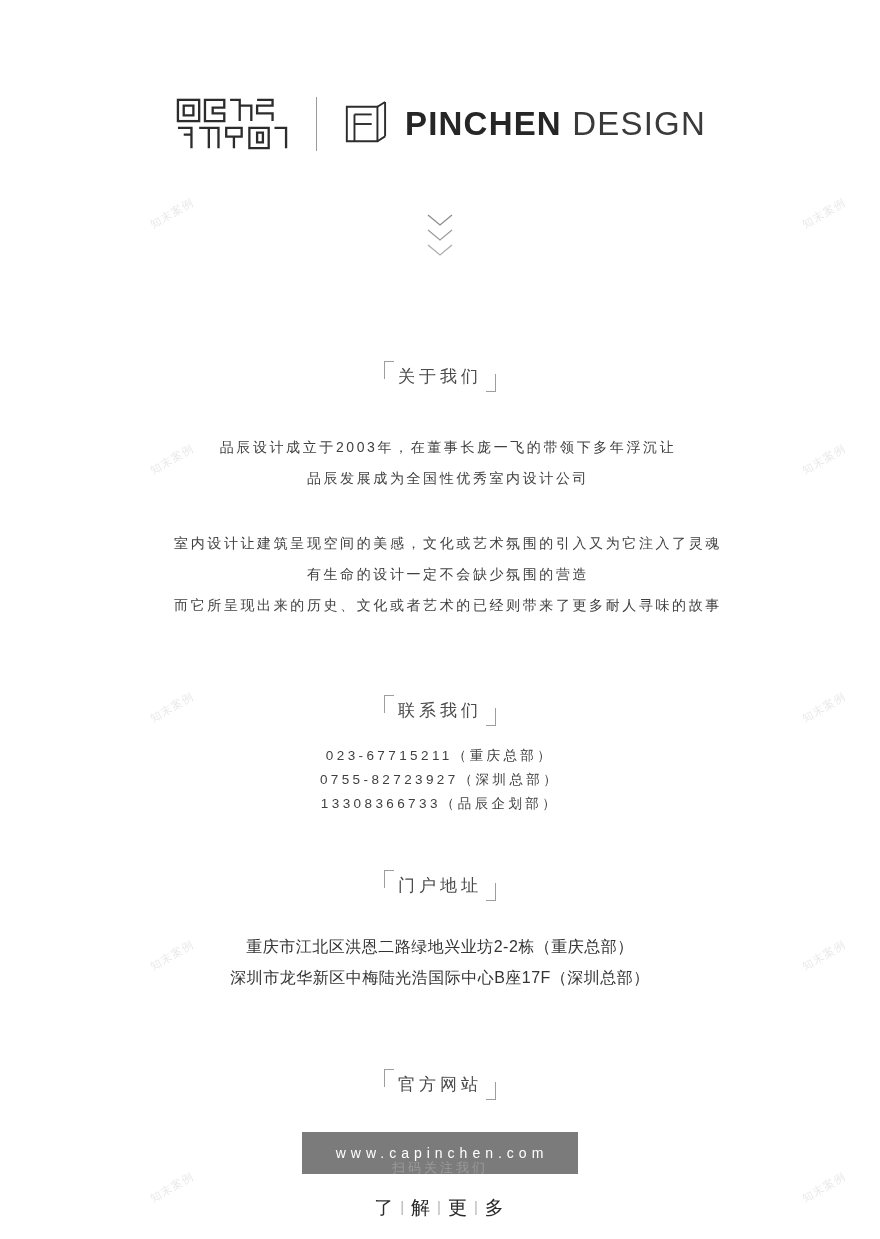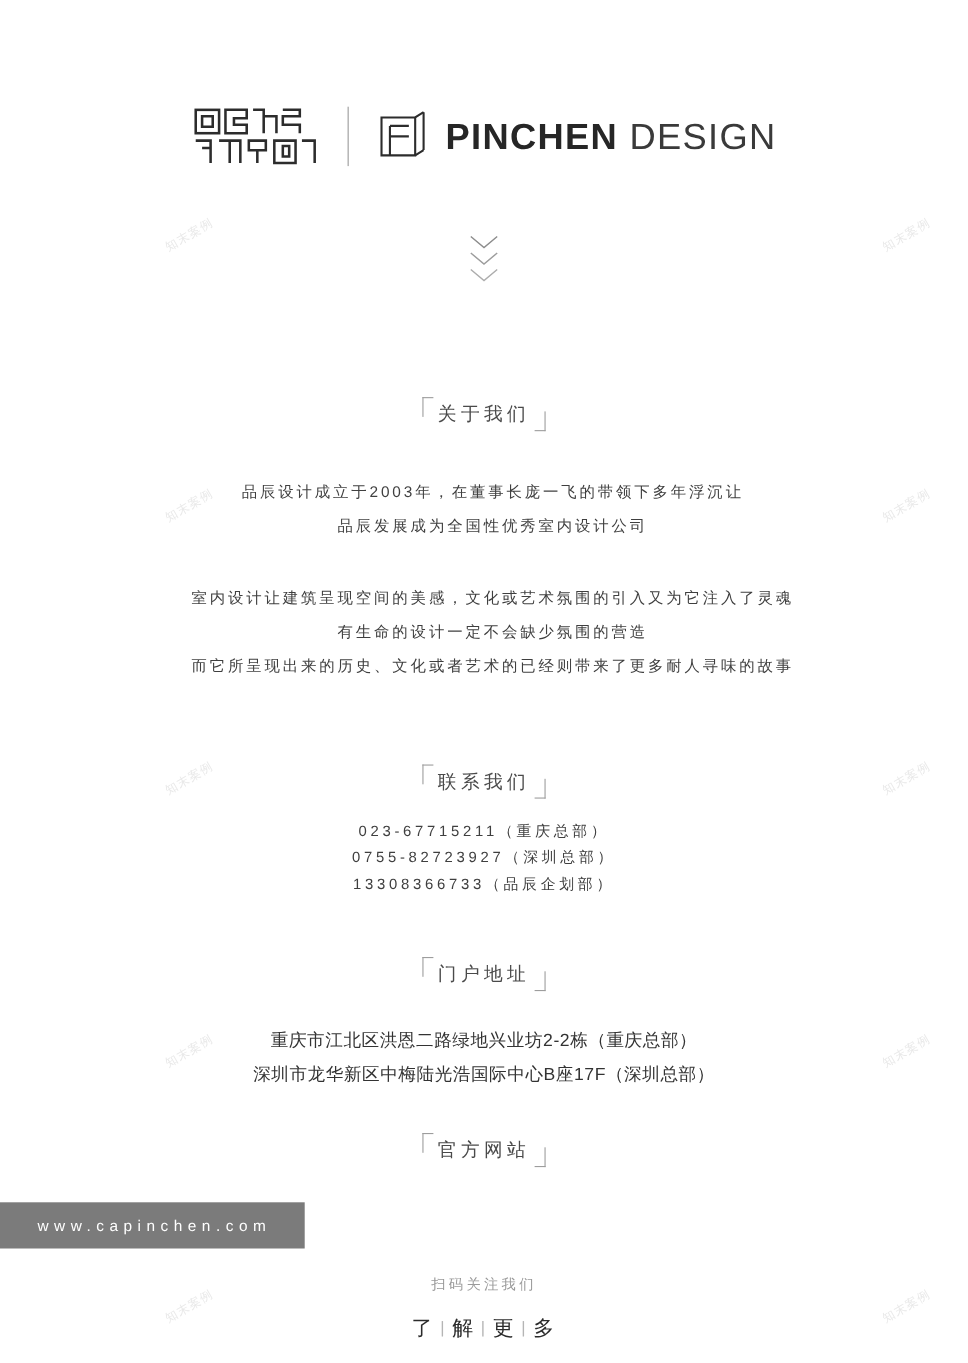--- a/index.html
+++ b/index.html
@@ -135,26 +135,27 @@
     font-size: 16px;
     line-height: 31px;
     letter-spacing: 0.5px;
     color: #333;
     margin-top: 30px;
   }
 
   .gap-about { margin-top: 104px; }
   .gap-contact { margin-top: 74px; }
   .gap-addr { margin-top: 54px; }
-  .gap-site { margin-top: 37px; }
+  .gap-site { margin-top: 76px; }
 
   
   .site-bar-wrap {
     margin-top: 32px;
     display: flex;
+    justify-content: center;
   }
   .site-bar {
     background: #7b7b7b;
     color: #ffffff;
     font-size: 14px;
     letter-spacing: 5px;
     padding: 13px 30px 13px 34px;
     white-space: nowrap;
   }
 

